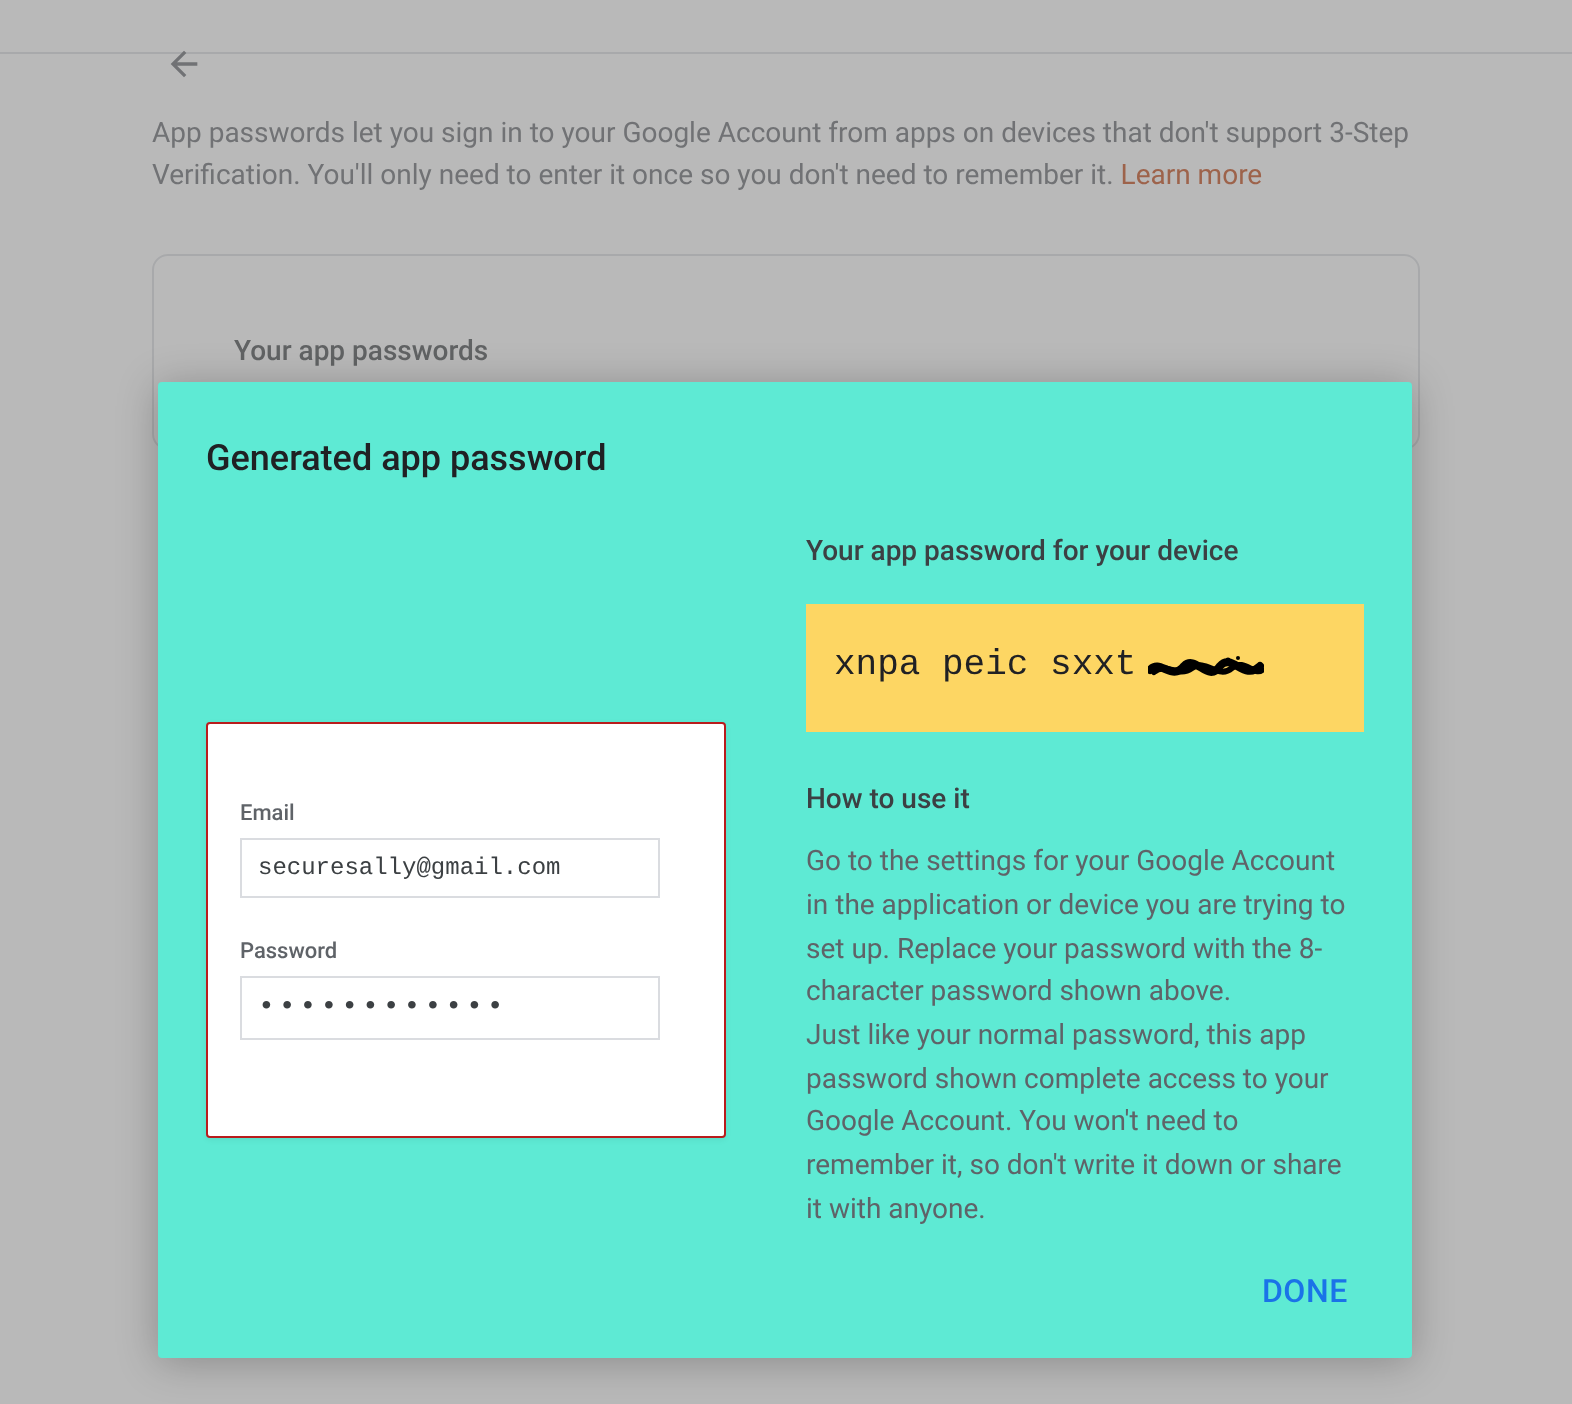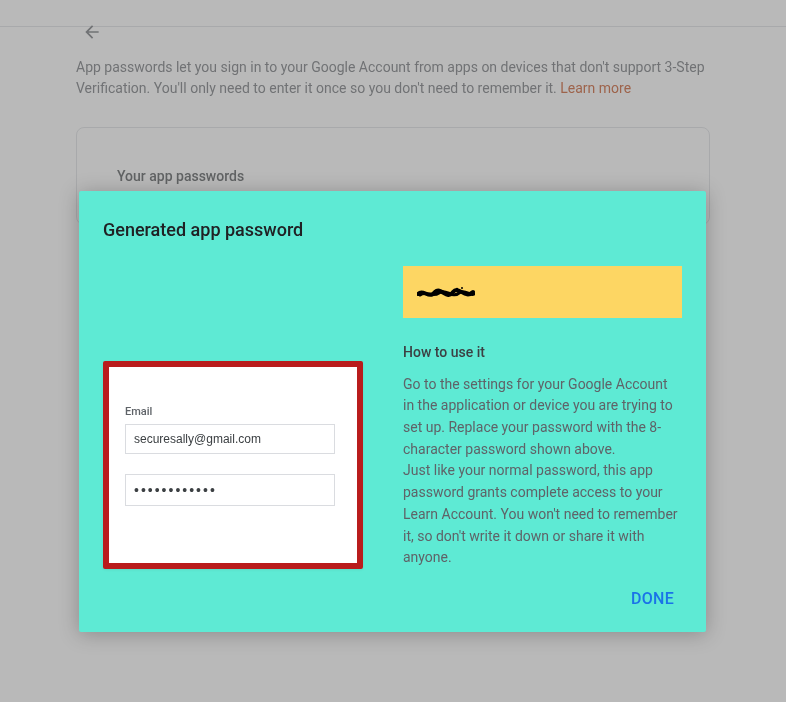--- a/index.html
+++ b/index.html
@@ -97,40 +97,40 @@
       width: 260px;
       position: relative;
       flex-shrink: 0;
     }
     .preview-box {
       position: absolute;
       top: 95px;
       left: 0;
       width: 260px;
       height: 208px;
-      border: 6px solid #b91c1c;
+      border: 1px solid #b91c1c;
       border-radius: 2px;
       background: #fff;
       padding: 38px 16px 16px 16px;
       box-shadow: 0 1px 3px rgba(0,0,0,0.06);
     }
     .preview-label {
       font-size: 11px;
       color: #5f6368;
       font-weight: 500;
       display: block;
       margin-bottom: 6px;
     }
     .preview-input {
       width: 210px;
       border: 1px solid #dadce0;
       padding: 7px 8px;
       font-size: 12px;
       color: #3c4043;
-      font-family: Liberation Sans, sans-serif;
+      font-family: Liberation Mono, monospace;
       margin-bottom: 20px;
       background: #fff;
     }
     .preview-input.pw {
       font-size: 14px;
       letter-spacing: 2px;
     }
     .info-col {
       flex: 1;
       color: #5f6368;
@@ -206,37 +206,40 @@
 <div class="overlay"></div>
 
 <div class="modal">
   <h2 class="modal-title">Generated app password</h2>
 
   <div class="modal-body">
     <div class="preview-col">
       <div class="preview-box">
         <label class="preview-label">Email</label>
         <input class="preview-input" type="text" readonly="" value="securesally@gmail.com" style="">
+        <label class="preview-label">Password</label>
         <input class="preview-input pw" type="text" readonly="" value="••••••••••••" style="">
       </div>
     </div>
 
     <div class="info-col">
+      <div class="info-heading">Your app password for your device</div>
       <div class="password-display">
+        <span>xnpa peic sxxt</span>
         <span class="redacted-scribble">
           <svg width="58" height="16" viewBox="0 0 58 16">
             <path d="M1 8 C 6 2, 12 14, 18 6 C 24 0, 30 15, 36 6 C 42 -1, 48 14, 56 6" stroke="#000" stroke-width="4" fill="none" stroke-linecap="round"></path>
             <path d="M3 9 C 9 4, 15 12, 22 7 C 29 2, 35 13, 42 7 C 48 2, 53 11, 57 8" stroke="#000" stroke-width="3" fill="none" stroke-linecap="round"></path>
             <circle cx="40" cy="3" r="1.2" fill="#000"></circle>
             <circle cx="45" cy="2" r="1" fill="#000"></circle>
           </svg>
         </span>
       </div>
       <div class="how-heading">How to use it</div>
       <p>Go to the settings for your Google Account in the application or device you are trying to set up. Replace your password with the 8-character password shown above.</p>
-      <p>Just like your normal password, this app password grants complete access to your Learn Account. You won't need to remember it, so don't write it down or share it with anyone.</p>
+      <p>Just like your normal password, this app password shown complete access to your Google Account. You won't need to remember it, so don't write it down or share it with anyone.</p>
     </div>
   </div>
 
   <div class="modal-actions">
     <button class="done-btn">DONE</button>
   </div>
 </div>
 
 </body></html>

